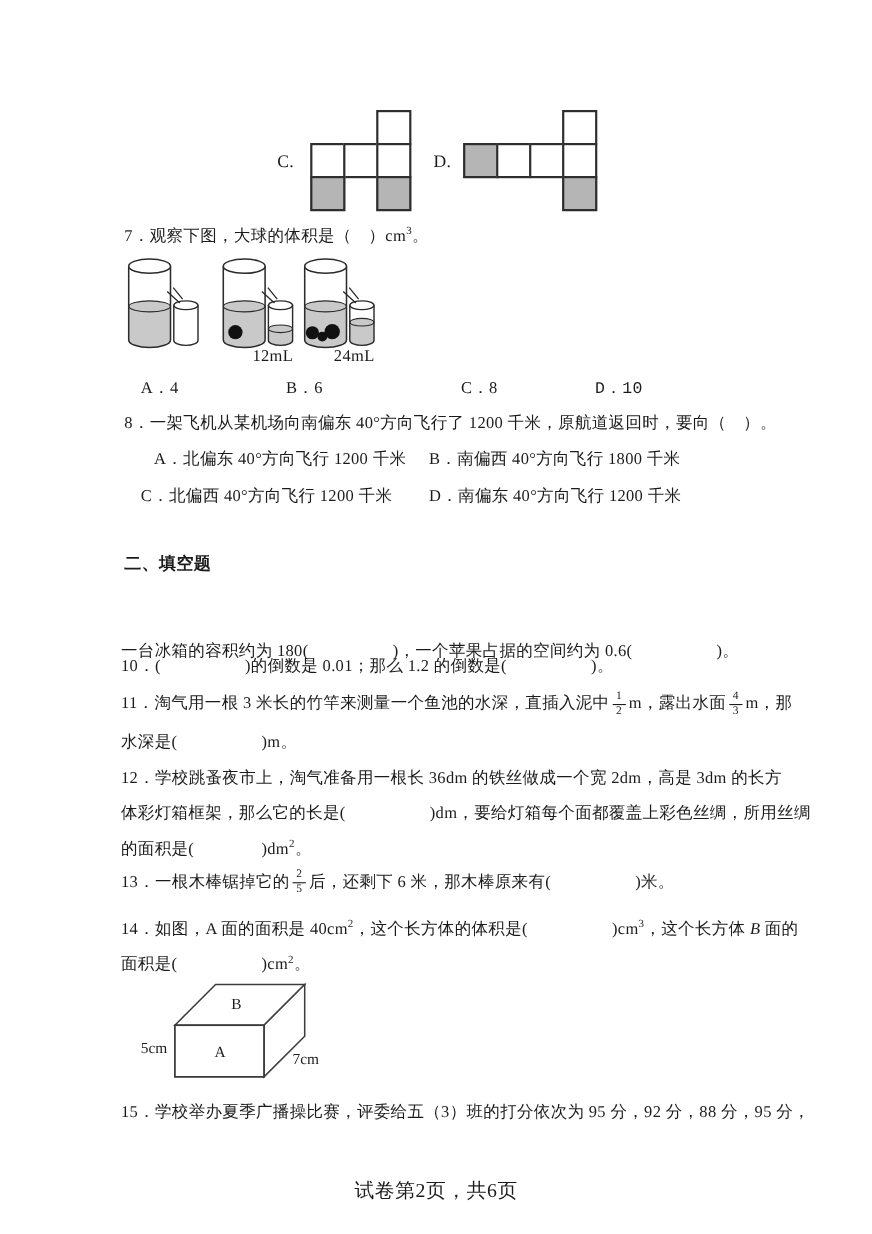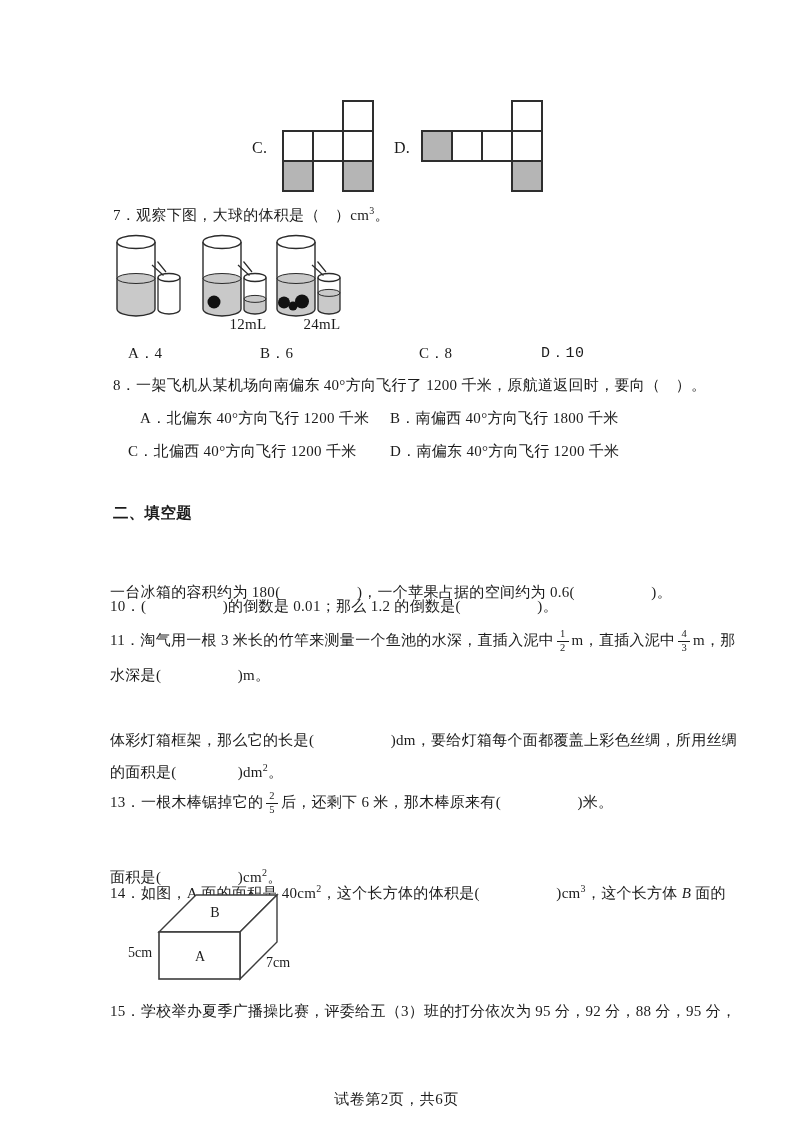--- a/index.html
+++ b/index.html
@@ -13,21 +13,21 @@
   .it{font-style:italic;}
   sup{font-size:10px;line-height:0;}
   .frac{display:inline-block;vertical-align:middle;text-align:center;font-size:10.5px;line-height:1.2;margin:0 3px;}
   .frac span{display:block;padding:0 3px;}
   .frac .den{border-top:1.2px solid #1b1b1b;}
   .net{position:absolute;}
   .net-cell{position:absolute;width:32px;height:32px;box-sizing:border-box;border:2px solid #2e2e2e;background:#fff;}
   .net-cell.sh{background:#b5b5b5;}
   .fig{position:absolute;}
   .ml-label{position:absolute;font-size:15px;width:46px;text-align:center;letter-spacing:.3px;}
-  .footer{position:absolute;left:0;width:793px;text-align:center;font-size:15px;letter-spacing:.5px;margin-top:20px;}
+  .footer{position:absolute;left:0;width:793px;text-align:center;font-size:18px;letter-spacing:.5px;}
   svg text{font-family:"Liberation Serif","DejaVu Serif",serif;fill:#1b1b1b;}
 </style>
 </head>
 <body>
 
 <div class="page">
 
   <div class="t" style="left:252px;top:138px;font-size:16px;">C.</div>
   <div class="t" style="left:394px;top:138px;font-size:16px;">D.</div>
 
@@ -104,29 +104,30 @@
   <div class="t" style="left:390px;top:409px;">B．南偏西 40°方向飞行 1800 千米</div>
   <div class="t" style="left:128px;top:442px;">C．北偏西 40°方向飞行 1200 千米</div>
   <div class="t" style="left:390px;top:442px;">D．南偏东 40°方向飞行 1200 千米</div>
 
   <div class="t bold" style="left:113px;top:503px;font-size:15.5px;">二、填空题</div>
 
   <div class="t" style="left:110px;top:557px;margin-top:26px;">一台冰箱的容积约为 180(　　　　　)，一个苹果占据的空间约为 0.6(　　　　　)。</div>
 
   <div class="t" style="left:110px;top:597px;">10．(　　　　　)的倒数是 0.01；那么 1.2 的倒数是(　　　　　)。</div>
 
-  <div class="t tall" style="left:110px;top:622px;"><span>11．淘气用一根 3 米长的竹竿来测量一个鱼池的水深，直插入泥中</span><span class="frac"><span class="num">1</span><span class="den">2</span></span><span>m，直插入泥中</span><span class="frac"><span class="num">4</span><span class="den">3</span></span><span>m，那</span></div>
+  <div class="t tall" style="left:110px;top:622px;"><span>11．淘气用一根 3 米长的竹竿来测量一个鱼池的水深，直插入泥中</span><span class="frac"><span class="num">1</span><span class="den">2</span></span><span>m，露出水面</span><span class="frac"><span class="num">4</span><span class="den">3</span></span><span>m，那</span></div>
   <div class="t" style="left:110px;top:666px;">水深是(　　　　　)m。</div>
 
+  <div class="t" style="left:110px;top:699px;">12．学校跳蚤夜市上，淘气准备用一根长 36dm 的铁丝做成一个宽 2dm，高是 3dm 的长方</div>
   <div class="t" style="left:110px;top:731px;">体彩灯箱框架，那么它的长是(　　　　　)dm，要给灯箱每个面都覆盖上彩色丝绸，所用丝绸</div>
   <div class="t" style="left:110px;top:763px;"><span>的面积是(　　　　)dm</span><sup>2</sup><span>。</span></div>
 
   <div class="t tall" style="left:110px;top:784px;"><span>13．一根木棒锯掉它的</span><span class="frac"><span class="num">2</span><span class="den">5</span></span><span>后，还剩下 6 米，那木棒原来有(　　　　　)米。</span></div>
 
-  <div class="t" style="left:110px;top:884px;text-align:right;"><span>14．如图，A 面的面积是 40cm</span><sup>2</sup><span>，这个长方体的体积是(　　　　　)cm</span><sup>3</sup><span>，这个长方体 </span><span class="it">B</span><span> 面的</span></div>
+  <div class="t" style="left:110px;top:836px;text-align:right;"><span>14．如图，A 面的面积是 40cm</span><sup>2</sup><span>，这个长方体的体积是(　　　　　)cm</span><sup>3</sup><span>，这个长方体 </span><span class="it">B</span><span> 面的</span></div>
   <div class="t" style="left:110px;top:868px;"><span>面积是(　　　　　)cm</span><sup>2</sup><span>。</span></div>
 
   <svg class="fig" style="left:112px;top:886px;" width="250" height="100" viewBox="0 0 250 100">
     <polygon points="47,46 84,9 165,9 128,46" fill="#ffffff" stroke="#3c3c3c" stroke-width="1.4"></polygon>
     <polygon points="128,46 165,9 165,56 128,93" fill="#ffffff" stroke="#3c3c3c" stroke-width="1.4"></polygon>
     <rect x="47" y="46" width="81" height="47" fill="#ffffff" stroke="#3c3c3c" stroke-width="1.6"></rect>
     <text x="103" y="31" font-size="14" text-anchor="middle">B</text>
     <text x="88" y="75" font-size="14" text-anchor="middle">A</text>
     <text x="28" y="71" font-size="14" text-anchor="middle">5cm</text>
     <text x="166" y="81" font-size="14" text-anchor="middle">7cm</text>

